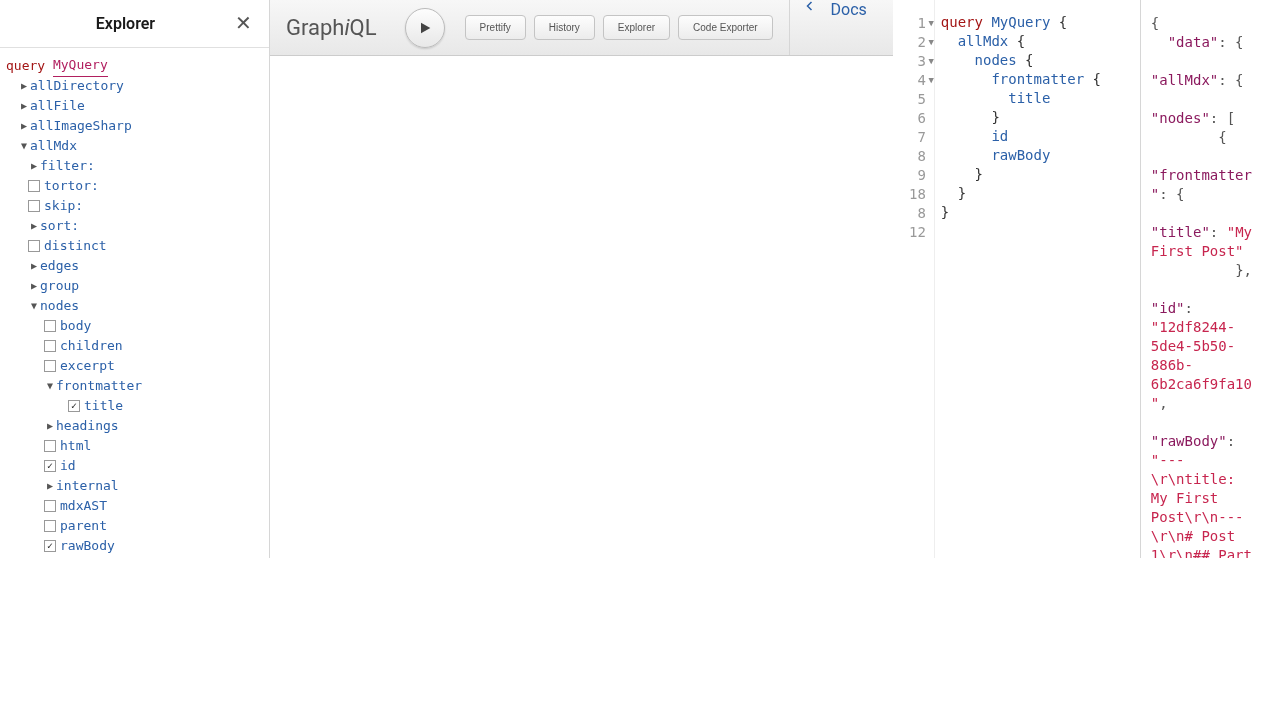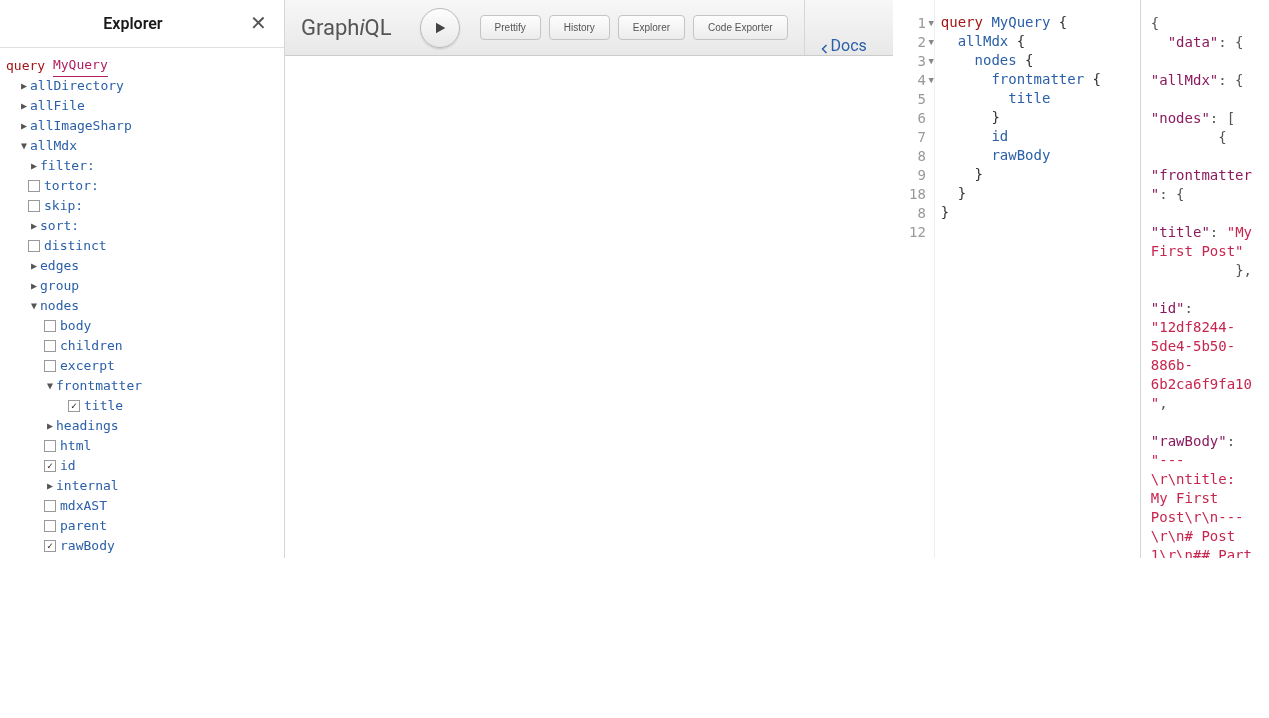--- a/index.html
+++ b/index.html
@@ -23,21 +23,21 @@
 .query-line .qname{color:#b11f5f;border-bottom:1px solid #b11f5f;padding-bottom:1px}
 .ind0{padding-left:2px}.ind1{padding-left:14px}.ind2{padding-left:24px}.ind3{padding-left:40px}.ind5{padding-left:64px}
 .main{flex:1;display:flex;flex-direction:row}
 .toolbar{height:56px;background:linear-gradient(#f7f7f7,#e8e8e8);border-bottom:1px solid #ccc;display:flex;align-items:center;padding:0 12px;gap:8px}
 .logo{font-size:22px;color:#555;font-weight:400;margin-right:20px;margin-left:4px}
 .logo i{font-style:italic}
 .play-btn{width:40px;height:40px;border-radius:50%;background:linear-gradient(#fdfdfd,#e8e8e8);border:1px solid #bbb;box-shadow:0 1px 2px rgba(0,0,0,0.15);display:flex;align-items:center;justify-content:center;cursor:pointer;margin-right:12px}
 .play-btn svg{width:16px;height:16px;fill:#444}
 .tb-btn{padding:6px 14px;background:linear-gradient(#fdfdfd,#ececec);border:1px solid #c4c4c4;border-radius:4px;font-size:10px;color:#555;cursor:pointer}
 .tb-spacer{flex:1}
-.docs-btn{display:flex;align-items:flex-end;gap:0;color:#2b60a8;font-size:16px;padding:0 14px;cursor:pointer;border-left:1px solid #d6d6d6;height:100%}
+.docs-btn{display:flex;align-items:flex-start;gap:15px;color:#2b60a8;font-size:16px;padding:0 14px;cursor:pointer;border-left:1px solid #d6d6d6;height:100%}
 .docs-btn svg{width:12px;height:12px;fill:#2b60a8}
 .panes{flex:1;display:flex;overflow:hidden}
 .editor-pane{width:248px;border-right:1px solid #d6d6d6;display:flex;font-family:Consolas,Monaco,monospace;font-size:14px;line-height:19px;overflow:hidden}
 .gutter{width:42px;background:#fff;color:#999;text-align:right;padding:14px 8px 0 0;user-select:none;border-right:1px solid #eee}
 .gutter .ln{height:19px;position:relative}
 .fold{position:absolute;right:-8px;font-size:9px;color:#888}
 .code{flex:1;padding:13px 6px 0 6px;white-space:pre;color:#333}
 .code .kw{color:#a31515}
 .code .nm{color:#2b60a8}
 .code .fn{color:#2b60a8}

